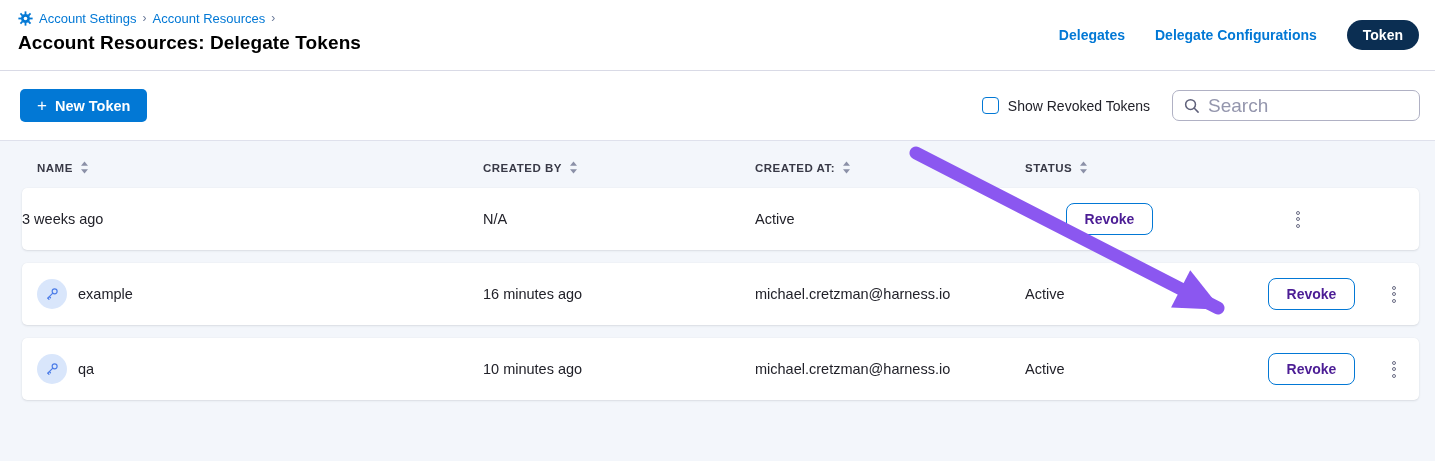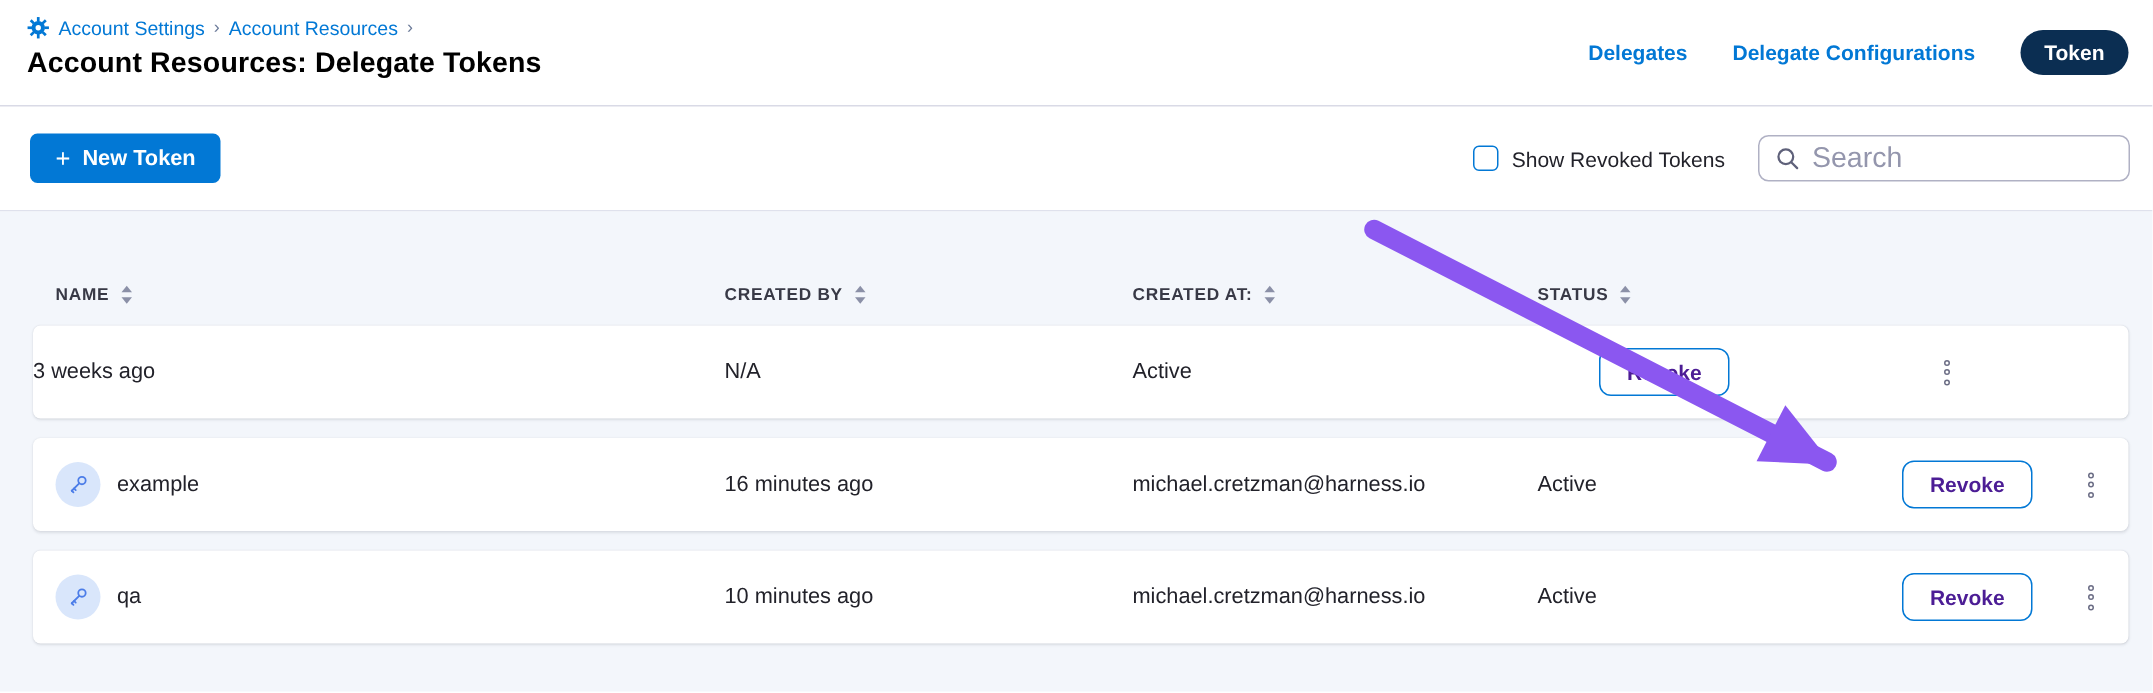--- a/index.html
+++ b/index.html
@@ -36,21 +36,21 @@
   .search-box input { border:none; outline:none; flex:1; font-size:19px; font-family:inherit;
     color:#22222a; background:transparent; }
   .search-box input::placeholder { color:#9496ad; }
 
   
   .table-section { background:#f3f6fb; height:320px; padding-top:20px; }
   .grid { display:grid; grid-template-columns:461px 272px 270px 202px 142px 50px;
     align-items:center; margin-left:22px; margin-right:16px; }
   .thead { margin-bottom:14px; }
   .th { display:flex; align-items:center; gap:7px; font-size:11.5px; font-weight:700;
-    letter-spacing:.5px; color:#383946; cursor:pointer;margin-top:29px; }
+    letter-spacing:.5px; color:#383946; cursor:pointer; }
   .th.first { padding-left:15px; }
   .sort-icon { display:inline-flex; }
   .row { background:#fff; height:62px; border-radius:5px; margin-bottom:13px;
     box-shadow:0 1px 2px rgba(96,97,112,.16), 0 0 1px rgba(40,41,61,.08); }
   .cell { font-size:14.5px; color:#22222a; }
   .name-cell { display:flex; align-items:center; gap:11px; padding-left:15px; }
   .key-badge { width:30px; height:30px; border-radius:50%; background:#d9e6fb;
     display:flex; align-items:center; justify-content:center; flex:0 0 auto; }
   .btn-revoke { background:#fff; color:#4c1d95; border:1.5px solid #0278d5; border-radius:8px;
     height:32px; width:87px; font-size:14px; font-weight:700; font-family:inherit; cursor:pointer;margin-left:41px; }

